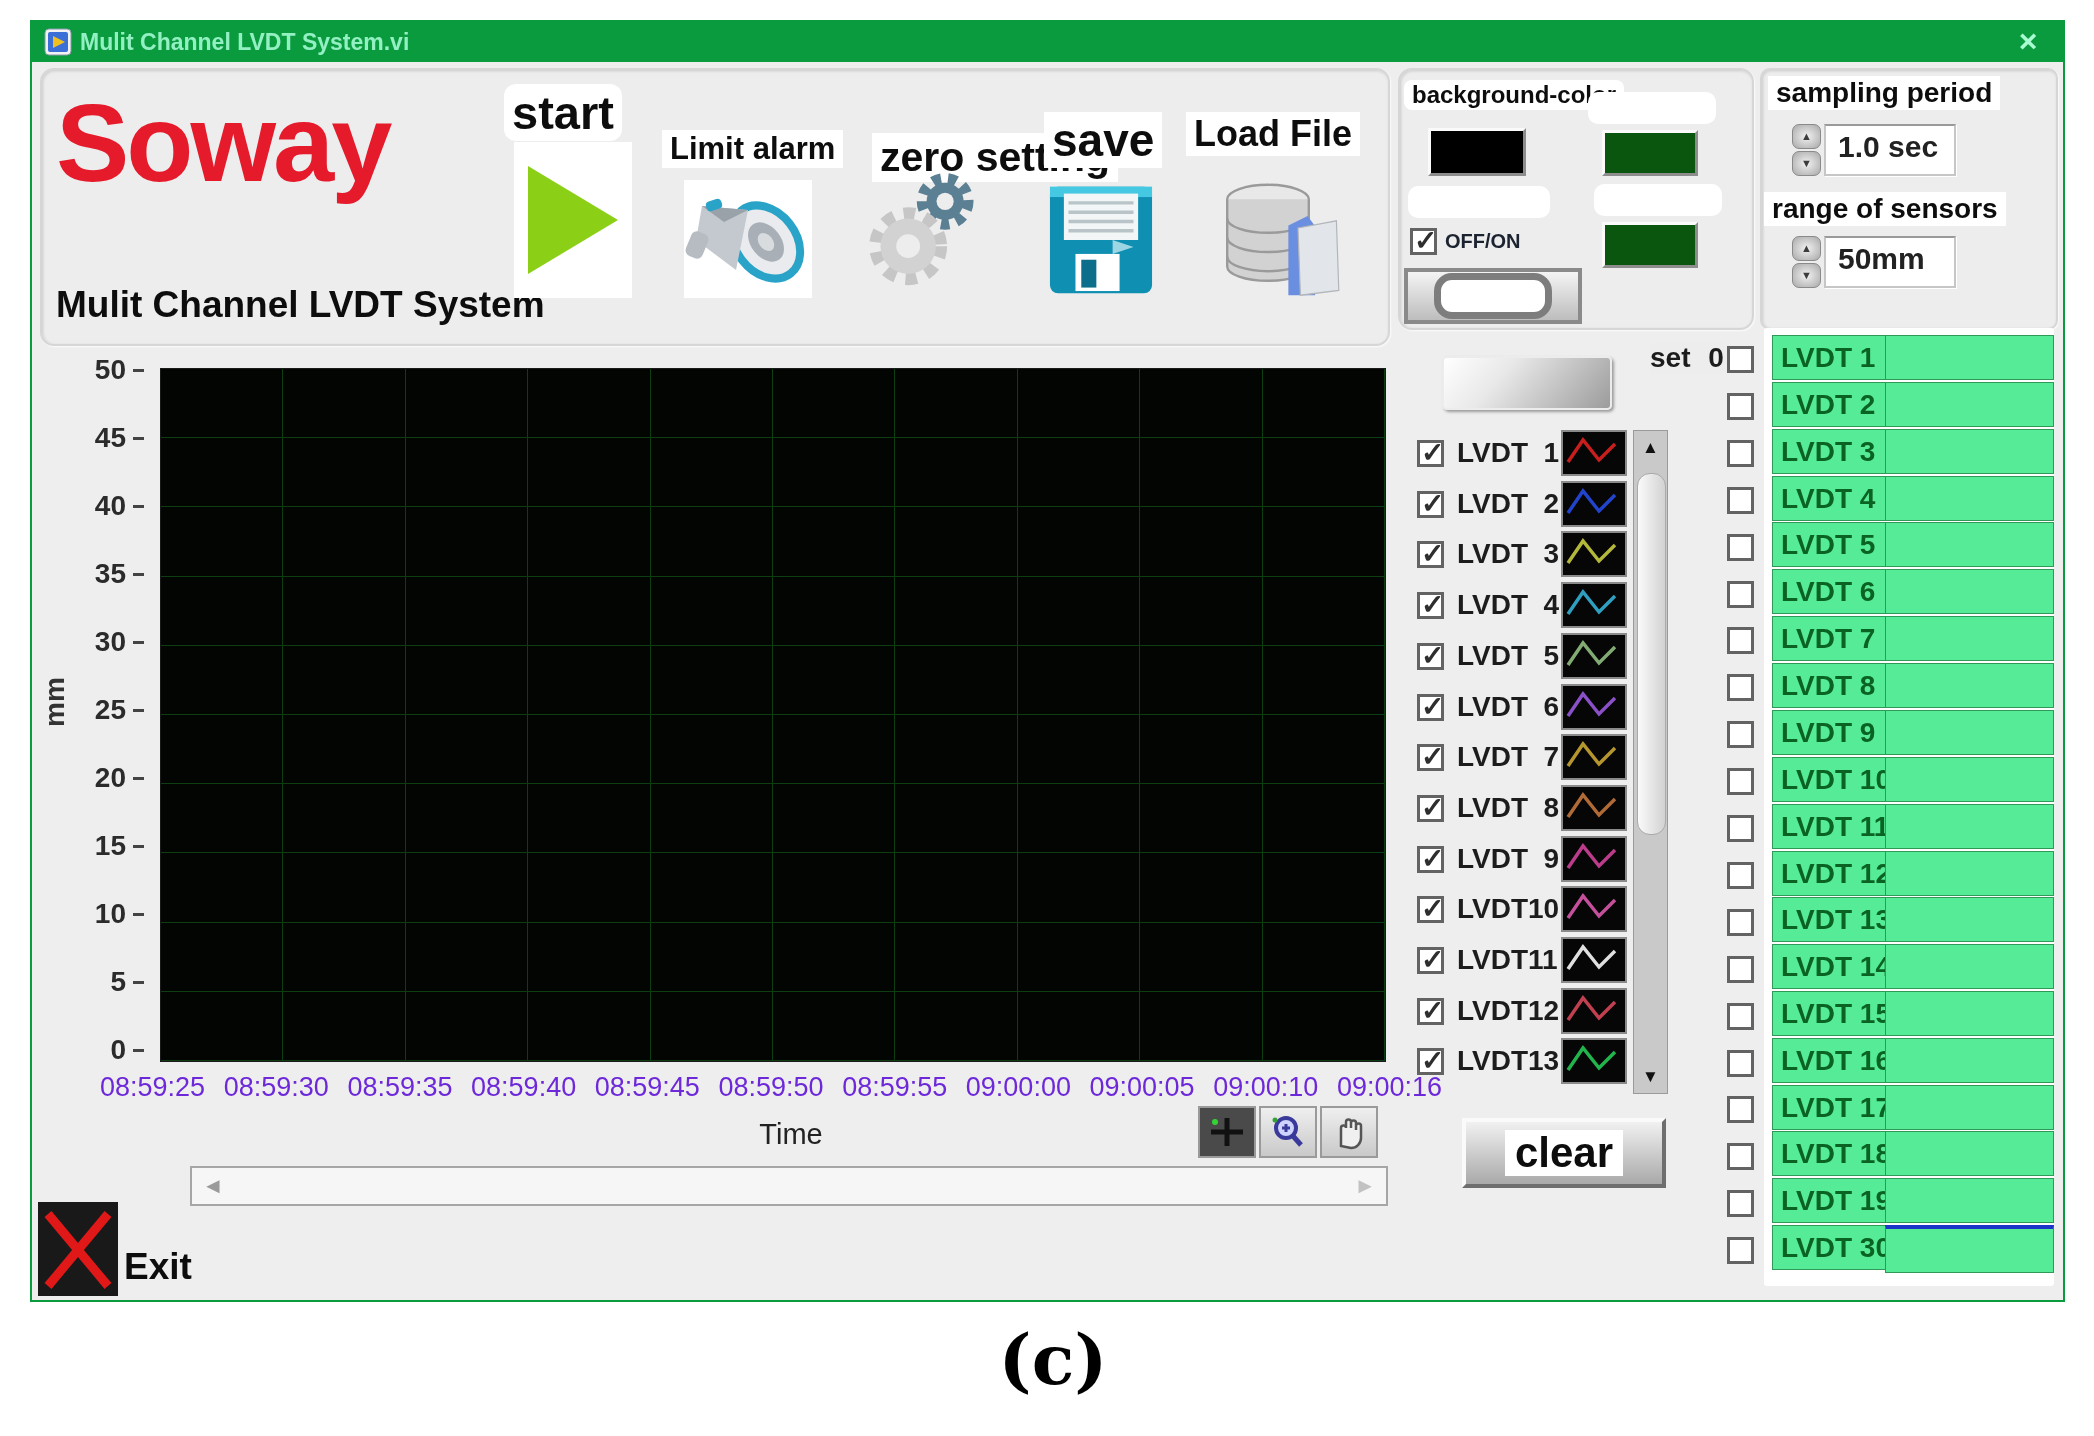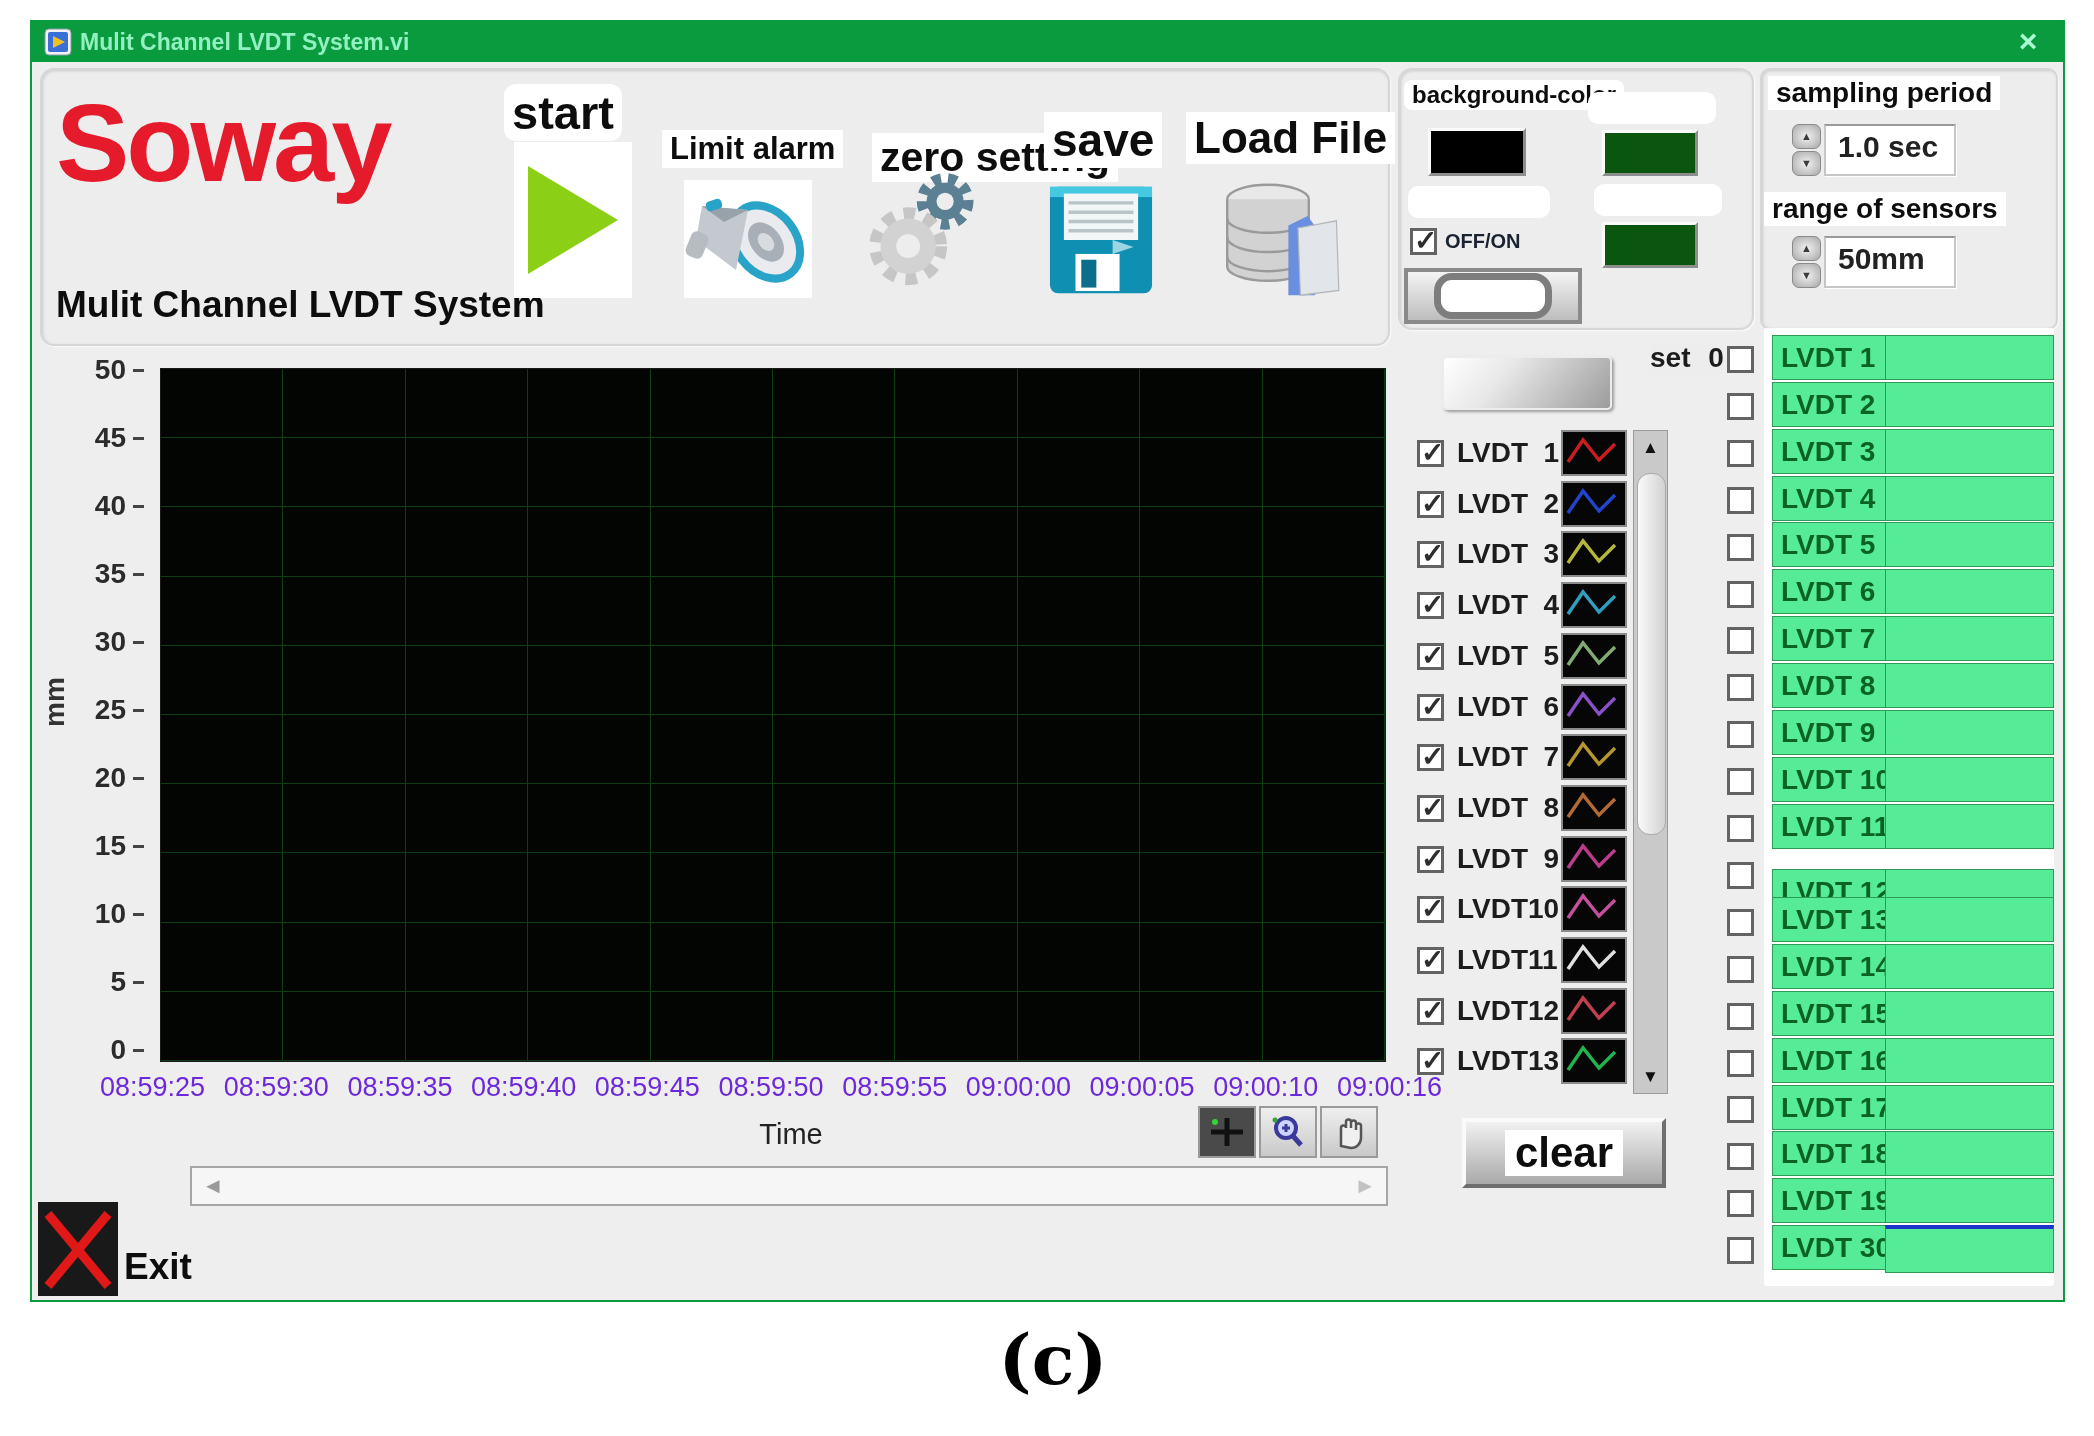--- a/index.html
+++ b/index.html
@@ -25,21 +25,21 @@
   #start-label{left:504px;top:84px;font-size:47px;border-radius:12px;}
   #start-btn{left:514px;top:142px;width:118px;height:156px;background:#ffffff;display:flex;align-items:center;justify-content:center;}
   #play-triangle{width:0;height:0;border-top:54px solid transparent;border-bottom:54px solid transparent;border-left:90px solid #8ccf17;}
 
   #limit-label{left:662px;top:130px;font-size:31px;}
   #alarm-btn{left:684px;top:180px;width:128px;height:118px;background:#fff;}
   #zero-label{left:840px;top:133px;font-size:41px;margin-left:32px;}
   #zero-btn{left:858px;top:166px;width:132px;height:134px;}
   #save-label{left:1044px;top:112px;font-size:46px;}
   #save-btn{left:1042px;top:182px;width:118px;height:116px;}
-  #load-label{left:1186px;top:112px;font-size:44px;}
+  #load-label{left:1186px;top:112px;font-size:36px;}
   #load-btn{left:1214px;top:180px;width:132px;height:120px;}
 
   
   #bg-label{left:1404px;top:80px;font-size:24px;border-radius:8px;}
   .swatch{border:3px solid;border-color:#fafafa #8d8d8d #8d8d8d #fafafa;}
   #swatch-black{left:1428px;top:128px;width:98px;height:48px;background:#000;}
   #chip-bl{left:1408px;top:186px;width:142px;height:32px;background:#fff;border-radius:10px;}
   #chip-tr{left:1588px;top:92px;width:128px;height:32px;background:#fff;border-radius:10px;}
   #swatch-green1{left:1602px;top:130px;width:96px;height:46px;background:#0a560e;}
   #chip-r{left:1594px;top:184px;width:128px;height:32px;background:#fff;border-radius:10px;}
@@ -507,21 +507,21 @@
         <div class="tcell tval"></div>
       </div>
       <div class="trow" style="top: 422px;">
         <div class="tcell tname">LVDT 10</div>
         <div class="tcell tval"></div>
       </div>
       <div class="trow" style="top: 469px;">
         <div class="tcell tname">LVDT 11</div>
         <div class="tcell tval"></div>
       </div>
-      <div class="trow" style="top: 534px; padding-left: 34px;">
+      <div class="trow" style="top: 516px; padding-left: 34px;">
         <div class="tcell tname">LVDT 12</div>
         <div class="tcell tval"></div>
       </div>
       <div class="trow" style="top: 562px;">
         <div class="tcell tname">LVDT 13</div>
         <div class="tcell tval"></div>
       </div>
       <div class="trow" style="top: 609px;">
         <div class="tcell tname">LVDT 14</div>
         <div class="tcell tval"></div>

